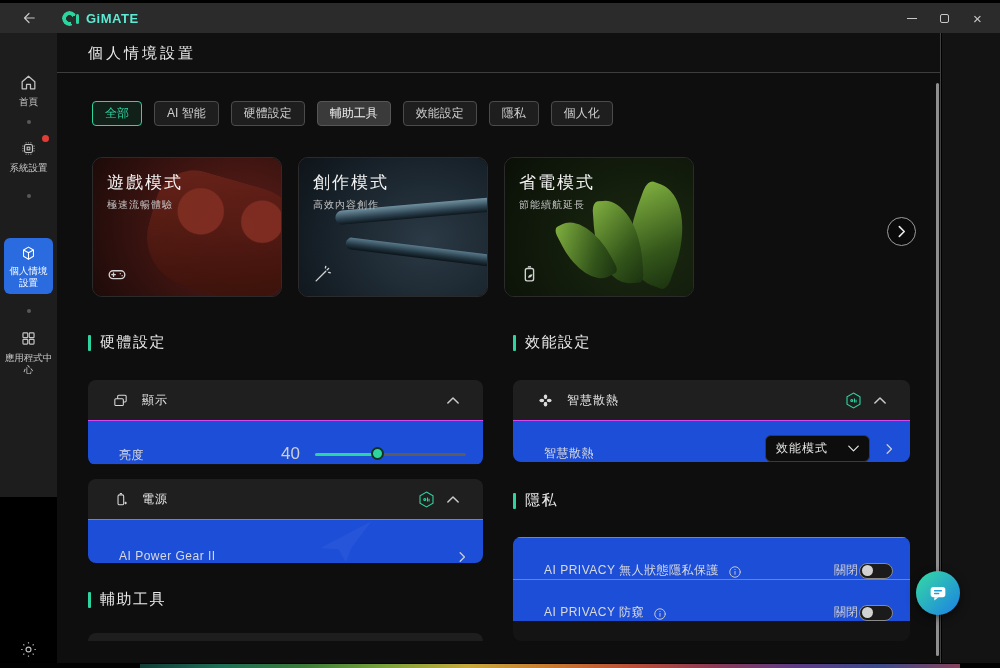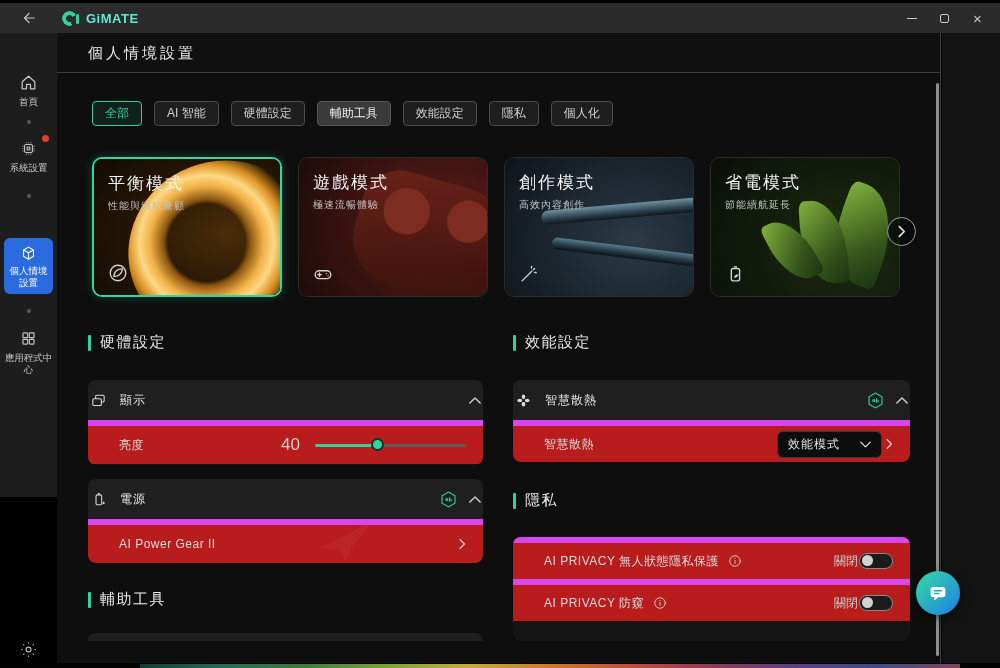--- a/index.html
+++ b/index.html
@@ -82,41 +82,41 @@
   .cards-next { position:absolute; left:830px; top:184px; width:29px; height:29px; border-radius:50%;
     border:1.5px solid #9c9c9c; background:rgba(8,8,8,.55); display:flex; align-items:center; justify-content:center;
     color:#eaeaea; z-index:6; cursor:pointer; }
 
   
   .section-h { position:absolute; display:flex; align-items:center; gap:9px; }
   .section-bar { width:3px; height:16px; background:#2dd4a0; border-radius:1px; }
   .section-title { font-size:15px; color:#e9e9e9; letter-spacing:1.5px; }
 
   .panel { position:absolute; border-radius:8px; overflow:hidden; background:#141414; }
-  .panel-head { height:40px; display:flex; align-items:center; padding:0 2px; background:#1f1f1f; }
+  .panel-head { height:40px; display:flex; align-items:center; padding:0 24px; background:#1f1f1f; }
   .ph-icon { width:17px; height:17px; color:#dadada; flex:none; }
   .ph-label { margin-left:13px; font-size:12px; color:#e5e5e5; letter-spacing:1px; }
   .ph-right { margin-left:auto; display:flex; align-items:center; gap:11px; }
   .hex-badge { width:19px; height:19px; color:#2dd4a0; }
   .hex-badge.gray { color:#8f8f8f; }
   .chev { color:#cccccc; }
-  .panel-row { height:44px; display:flex; align-items:center; padding:0 17px 0 31px; background:#b91c1c; border-top:6px solid #d946ef; }
+  .panel-row { height:44px; display:flex; align-items:flex-end; padding:0 17px 0 31px; background:#1d4ed8; border-top:1px solid #d946ef; }
   .panel-row.short { height:42px; }
   .row-label { font-size:12px; color:#dadada; letter-spacing:.5px; white-space:nowrap; }
   .row-right { margin-left:auto; display:flex; align-items:center; }
 
   .slider-value { font-size:17px; color:#cfcfcf; margin-right:15px; }
   .slider { position:relative; width:151px; height:14px; cursor:pointer; }
   .slider-track { position:absolute; left:0; right:0; top:6px; height:3px; background:#5c5c5c; border-radius:2px; }
   .slider-fill { position:absolute; left:0; width:41%; top:6px; height:3px; background:#2dd4a0; border-radius:2px; }
   .slider-thumb { position:absolute; left:calc(41% - 6px); top:0; width:13px; height:13px; border-radius:50%;
     background:#2dd4a0; border:2.5px solid #123326; }
 
   .dropdown { display:flex; align-items:center; height:27px; padding:0 10px; background:#0d0d0d;
-    border:1px solid #3a3a3a; border-radius:6px; font-size:12px; color:#e2e2e2; cursor:pointer; margin-right:4px; }
+    border:1px solid #3a3a3a; border-radius:6px; font-size:12px; color:#e2e2e2; cursor:pointer; margin-right:16px; }
   .dropdown .dd-label { margin-right:20px; letter-spacing:1px; }
 
   .info-ico { width:14px; height:14px; color:#cfcfcf; margin-left:9px; flex:none; }
   .toggle-label { font-size:12px; color:#cfcfcf; margin-right:1px; }
   .toggle { position:relative; width:34px; height:16px; border:1px solid #8a8a8a; border-radius:9px; background:#1b1b1b; cursor:pointer; }
   .toggle-knob { position:absolute; left:2px; top:1.2px; width:11px; height:11px; border-radius:50%; background:#d2d2d2; }
 
   .assist-sliver { position:absolute; left:31px; top:600px; width:395px; height:8px; background:#1e1e1e; border-radius:8px 8px 0 0; }
 
   
@@ -231,31 +231,20 @@
         </div>
       <div class="chip">
           <span>隱私</span>
         </div>
       <div class="chip">
           <span>個人化</span>
         </div>
     </div>
 
     <div class="cards">
-      <div class="card selected">
-        <div class="card-art art-gold">
-            <div class="torus"></div>
-          </div>
-        <span class="card-title">平衡模式</span>
-        <span class="card-sub">性能與續航兼顧</span>
-        <svg class="card-icon" viewBox="0 0 24 24" fill="none" stroke="currentColor" stroke-width="1.5">
-            <circle cx="12" cy="12" r="8.5"></circle>
-            <path d="M7.5 15.5c4.5 1 8.5-2.5 9.5-8-5.5-.5-9.5 3-9.5 8z"></path>
-          </svg>
-      </div>
       <div class="card">
         <div class="card-art art-red">
             <div class="pad-shape"></div>
           </div>
         <span class="card-title">遊戲模式</span>
         <span class="card-sub">極速流暢體驗</span>
         <svg class="card-icon" viewBox="0 0 24 24" fill="none" stroke="currentColor" stroke-width="1.5" stroke-linecap="round">
             <rect x="3.5" y="8.5" width="17" height="8.5" rx="4.2"></rect>
             <path d="M8.2 10.8v3.8M6.3 12.7h3.8M15.6 11.6h.01M17.6 13.8h.01"></path>
           </svg>

